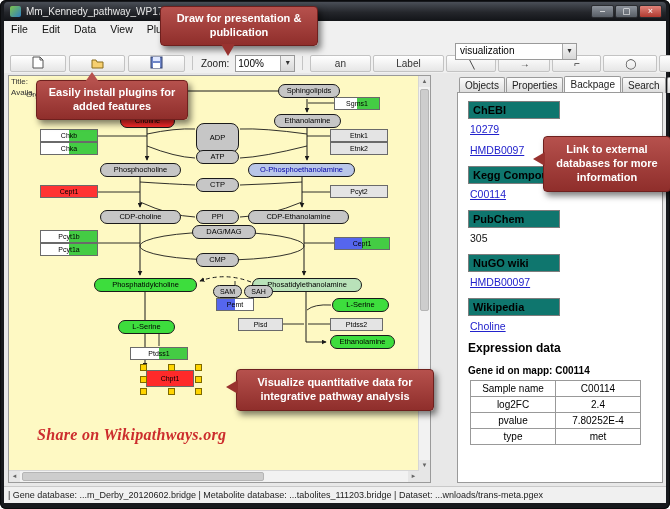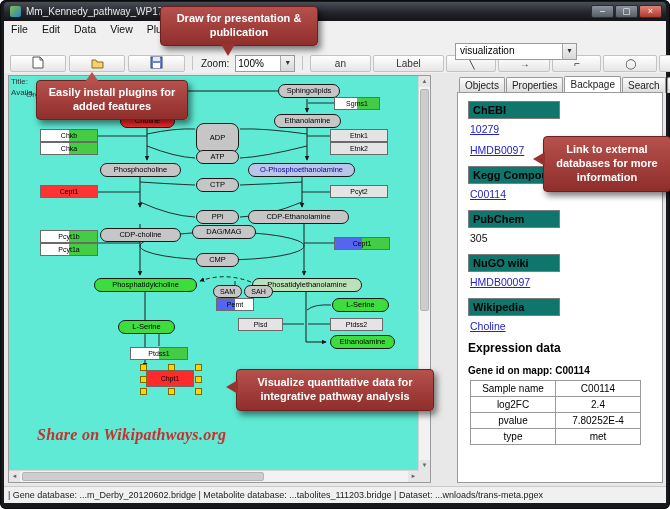--- a/index.html
+++ b/index.html
@@ -30,21 +30,21 @@
   .combo{display:flex;align-items:stretch;border:1px solid #9a9a9a;background:#fff;height:15px;}
   .combo input{border:0;width:40px;font-size:10px;padding:0 2px;font-family:"Liberation Sans",sans-serif;}
   .combo .combo-text{font-size:10px;padding:1px 4px;flex:1;white-space:nowrap;}
   .combo .combo-arrow{width:13px;background:linear-gradient(#f4f4f4,#d8d8d8);border-left:1px solid #a8a8a8;font-size:8px;
     text-align:center;line-height:14px;color:#333;}
   .viz-combo{position:absolute;left:451px;top:7px;width:120px;}
 
   
   .main{position:absolute;top:73px;left:4px;right:4px;bottom:23px;background:#e8e8e8;}
   .canvas-wrap{position:absolute;left:4px;top:2px;width:421px;bottom:3px;background:#fff;border:1px solid #9a9a9a;}
-  .canvas{position:absolute;left:0;top:0;right:11px;bottom:11px;background:#5eead4;overflow:hidden;}
+  .canvas{position:absolute;left:0;top:0;right:11px;bottom:11px;background:#fef9c3;overflow:hidden;}
   .edges{position:absolute;left:0;top:0;}
   .pnode{position:absolute;box-sizing:border-box;display:flex;align-items:center;justify-content:center;
     font-size:7.5px;line-height:1;white-space:nowrap;overflow:hidden;color:#000;z-index:3;}
   .pnode.met{border:1px solid #1a1a1a;border-radius:8px;}
   .pnode.gene{border:1px solid #6a6a6a;font-size:7px;}
   .handle{position:absolute;width:5px;height:5px;border:1px solid #7d6a00;z-index:6;}
   .info-line{position:absolute;font-size:8px;color:#333;z-index:2;white-space:nowrap;}
   .share{position:absolute;left:28px;top:350px;font-style:italic;font-weight:bold;font-size:16px;color:#cc2d2d;z-index:4;
     font-family:"Liberation Serif",serif;letter-spacing:0.3px;}
 
@@ -217,21 +217,21 @@
             <div class="pnode gene" style="left: 31px; top: 66px; width: 58px; height: 13px; background: linear-gradient(90deg, rgb(255, 255, 255) 50%, rgb(68, 204, 68) 50%);">Chka</div>
             <div class="pnode met" style="left: 187px; top: 47px; width: 43px; height: 30px; background: rgb(198, 198, 198);">ADP</div>
             <div class="pnode met" style="left: 187px; top: 74px; width: 43px; height: 14px; background: rgb(198, 198, 198);">ATP</div>
             <div class="pnode gene" style="left: 321px; top: 53px; width: 58px; height: 13px; background: rgb(228, 228, 228);">Etnk1</div>
             <div class="pnode gene" style="left: 321px; top: 66px; width: 58px; height: 13px; background: rgb(228, 228, 228);">Etnk2</div>
             <div class="pnode met" style="left: 91px; top: 87px; width: 81px; height: 14px; background: rgb(198, 198, 198);">Phosphocholine</div>
             <div class="pnode met" style="left: 239px; top: 87px; width: 107px; height: 14px; background: rgb(185, 198, 232); color: rgb(0, 0, 168);">O-Phosphoethanolamine</div>
             <div class="pnode met" style="left: 187px; top: 102px; width: 43px; height: 14px; background: rgb(198, 198, 198);">CTP</div>
             <div class="pnode gene" style="left: 31px; top: 109px; width: 58px; height: 13px; background: rgb(255, 51, 51);">Cept1</div>
             <div class="pnode gene" style="left: 321px; top: 109px; width: 58px; height: 13px; background: rgb(228, 228, 228);">Pcyt2</div>
-            <div class="pnode met" style="left: 91px; top: 152px; width: 81px; height: 14px; background: rgb(198, 198, 198);">CDP-choline</div>
+            <div class="pnode met" style="left: 91px; top: 134px; width: 81px; height: 14px; background: rgb(198, 198, 198);">CDP-choline</div>
             <div class="pnode met" style="left: 187px; top: 134px; width: 43px; height: 14px; background: rgb(198, 198, 198);">PPi</div>
             <div class="pnode met" style="left: 239px; top: 134px; width: 101px; height: 14px; background: rgb(198, 198, 198);">CDP-Ethanolamine</div>
             <div class="pnode met" style="left: 183px; top: 149px; width: 64px; height: 14px; background: rgb(198, 198, 198);">DAG/MAG</div>
             <div class="pnode gene" style="left: 31px; top: 154px; width: 58px; height: 13px; background: linear-gradient(90deg, rgb(255, 255, 255) 50%, rgb(68, 204, 68) 50%);">Pcyt1b</div>
             <div class="pnode gene" style="left: 31px; top: 167px; width: 58px; height: 13px; background: linear-gradient(90deg, rgb(255, 255, 255) 50%, rgb(68, 204, 68) 50%);">Pcyt1a</div>
             <div class="pnode gene" style="left: 325px; top: 161px; width: 56px; height: 13px; background: linear-gradient(90deg, rgb(85, 102, 238) 50%, rgb(68, 204, 68) 50%);">Cept1</div>
             <div class="pnode met" style="left: 187px; top: 177px; width: 43px; height: 14px; background: rgb(198, 198, 198);">CMP</div>
             <div class="pnode met" style="left: 85px; top: 202px; width: 103px; height: 14px; background: rgb(61, 221, 61);">Phosphatidylcholine</div>
             <div class="pnode met" style="left: 243px; top: 202px; width: 110px; height: 14px; background: rgb(185, 226, 185);">Phosatidylethanolamine</div>
             <div class="pnode met" style="left: 204px; top: 209px; width: 29px; height: 13px; background: rgb(198, 198, 198); font-size: 7px;">SAM</div>

